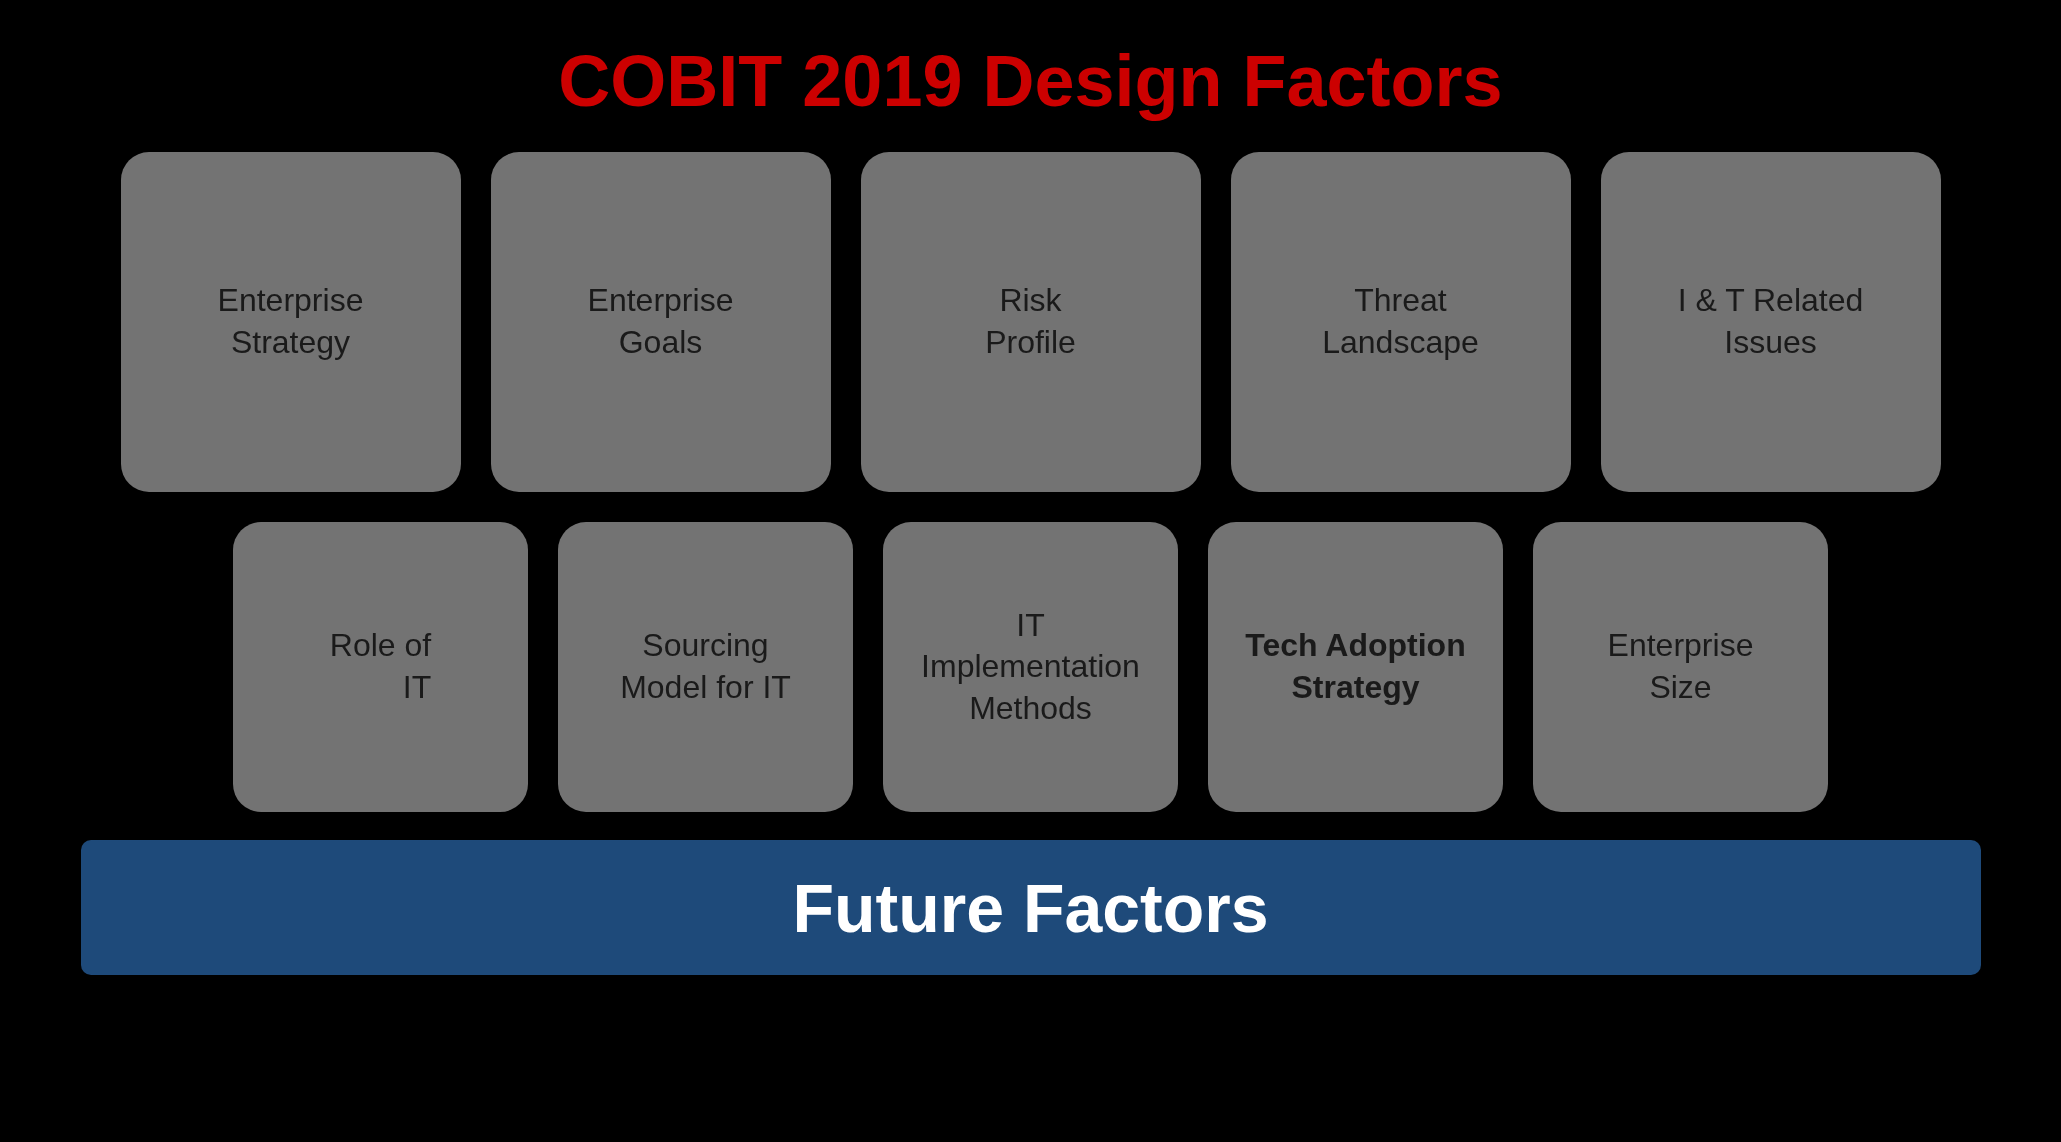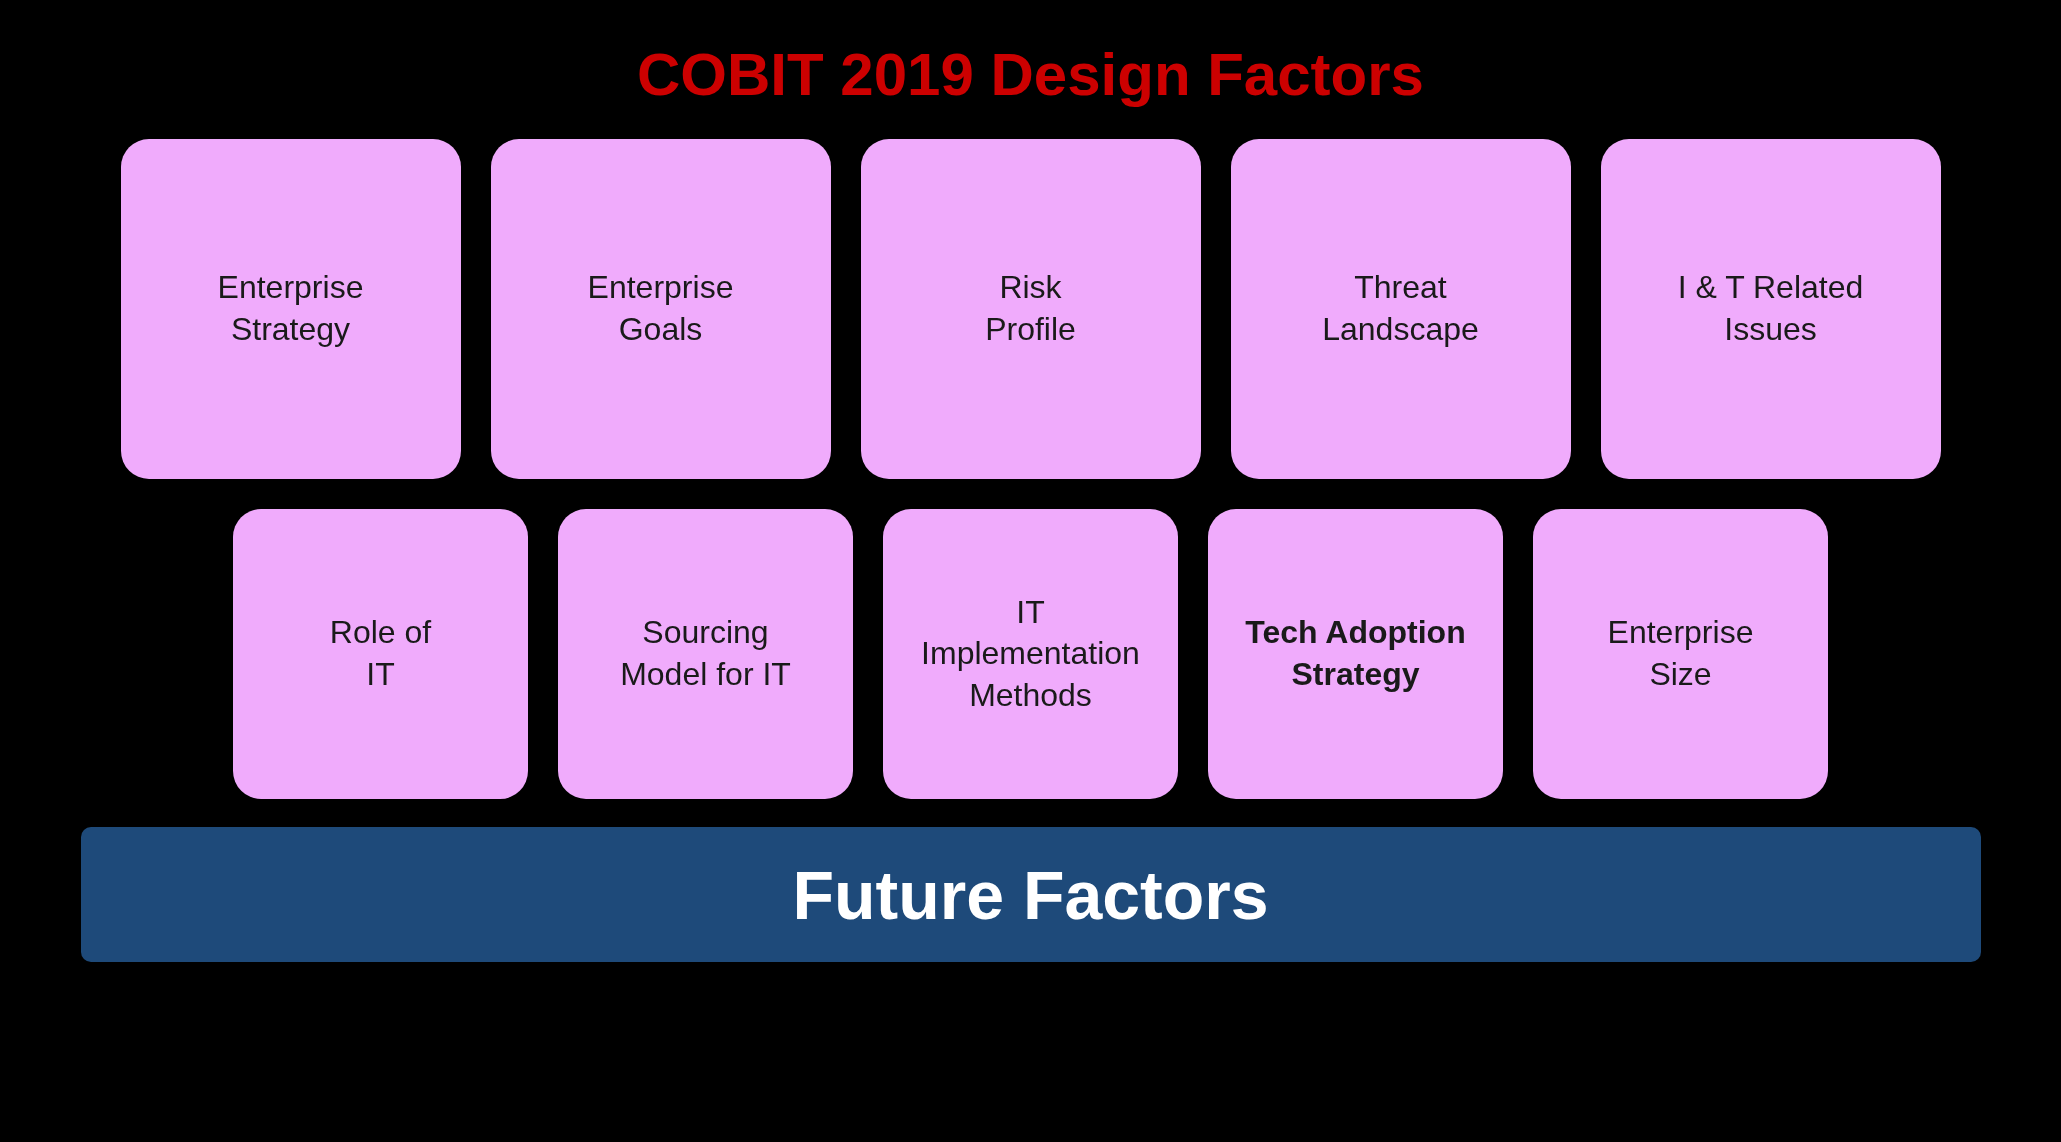--- a/index.html
+++ b/index.html
@@ -15,21 +15,21 @@
       display: flex;
       flex-direction: column;
       align-items: center;
       justify-content: flex-start;
       font-family: 'Segoe UI', Arial, sans-serif;
       overflow: hidden;
     }
 
     .page-title {
       color: #cc0000;
-      font-size: 60px;
+      font-size: 72px;
       font-weight: bold;
       text-align: center;
       margin-top: 40px;
       margin-bottom: 30px;
     }
 
     .grid-container {
       display: flex;
       flex-direction: column;
       gap: 30px;
@@ -38,21 +38,21 @@
     }
 
     .row {
       display: flex;
       flex-direction: row;
       gap: 30px;
       justify-content: center;
     }
 
     .card {
-      background-color: #f0abfc;
+      background-color: #737373;
       border-radius: 28px;
       display: flex;
       align-items: center;
       justify-content: center;
       text-align: center;
       font-size: 32px;
       color: #1a1a1a;
       line-height: 1.3;
       padding: 20px;
     }
@@ -96,21 +96,21 @@
       <div class="card" style="white-space: pre-line;">Enterprise
 Goals</div>
       <div class="card" style="white-space: pre-line; text-align: center;">Risk
 Profile</div>
       <div class="card" style="white-space: pre-line;">Threat
 Landscape</div>
       <div class="card" style="white-space: pre-line;">I &amp; T Related
 Issues</div>
     </div>
   <div class="row row-bottom" id="bottom-row">
-      <div class="card" style="white-space: pre-line;">Role of
+      <div class="card" style="white-space: pre-line; text-align: right;">Role of
 IT</div>
       <div class="card" style="white-space: pre-line;">Sourcing
 Model for IT</div>
       <div class="card" style="white-space: pre-line;">IT
 Implementation
 Methods</div>
       <div class="card" style="white-space: pre-line; font-weight: bold;">Tech Adoption
 Strategy</div>
       <div class="card" style="white-space: pre-line;">Enterprise
 Size</div>

